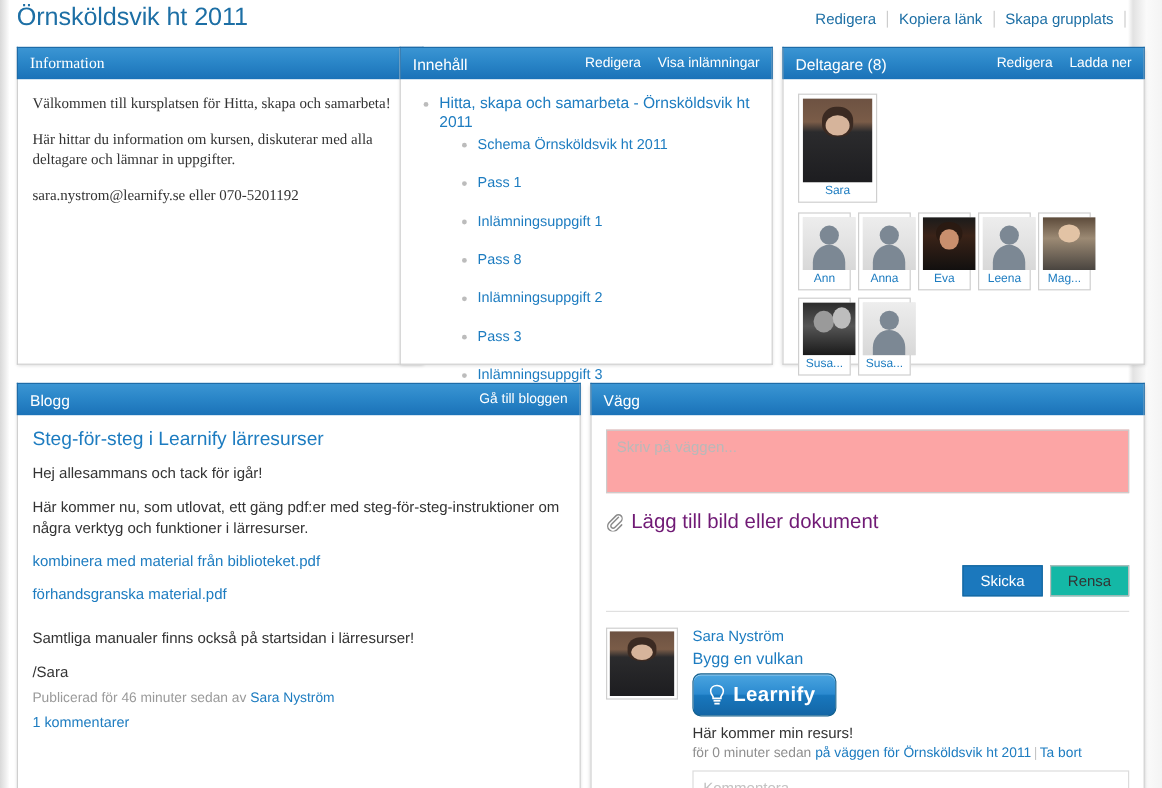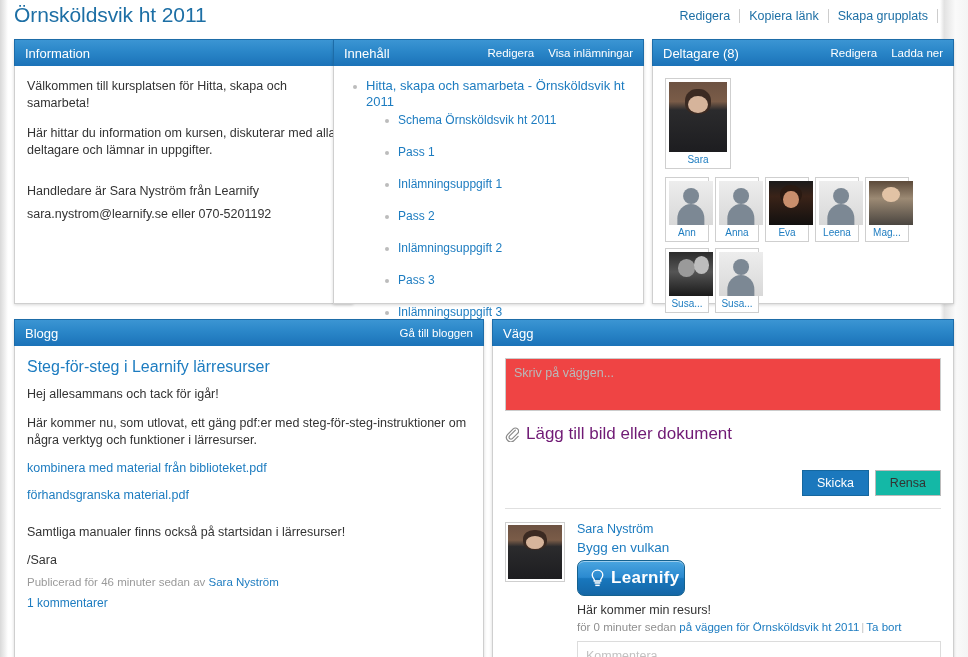--- a/index.html
+++ b/index.html
@@ -55,21 +55,21 @@
   .panel-head h2 {
     color:#ffffff; font-size:13px; font-weight:normal; flex:1;
   }
   .panel-head .head-links { display:flex; gap:14px; }
   .panel-head .head-links a {
     color:#ffffff; font-size:11.5px; text-decoration:none;
   }
   .panel-body { padding:12px 12px 10px 12px; }
 
   
-  #panel-information { left:6px; top:40px; width:339px; height:264px; }
+  #panel-information { left:6px; top:40px; width:339px; height:264px;font-family:Liberation Serif, serif; }
   #panel-innehall    { left:325px; top:40px; width:311px; height:264px; }
   #panel-deltagare   { left:644px; top:40px; width:302px; height:264px; }
 
   
   #panel-blogg { left:6px; top:320px; width:470px; height:345px; }
   #panel-vagg  { left:484px; top:320px; width:462px; height:345px; }
 
   
   .info-p { font-size:12.5px; color:#333; line-height:17px; margin-bottom:13px; }
   .info-p.spaced { margin-top:24px; margin-bottom:6px; }
@@ -139,21 +139,21 @@
   .blog-p { font-size:12.5px; color:#333; line-height:17px; margin-bottom:12px; }
   .blog-file { display:block; font-size:12.5px; color:#1d7cc0; text-decoration:none; margin-bottom:13px; }
   .blog-p.gap { margin-top:22px; }
   .blog-sign { font-size:12.5px; color:#333; margin-bottom:9px; }
   .blog-meta { font-size:11.5px; color:#9a9a9a; margin-bottom:5px; }
   .blog-meta a { color:#1d7cc0; text-decoration:none; }
   .blog-comments { font-size:12px; color:#1d7cc0; text-decoration:none; }
 
   
   .wall-input {
-    width:100%; height:53px; border:1px solid #cccccc; background:#ef4444;
+    width:100%; height:53px; border:1px solid #cccccc; background:#fca5a5;
     font-family:"Liberation Sans", sans-serif; font-size:12.5px; color:#333;
     padding:7px 8px; resize:none; outline:none;
   }
   .wall-input::placeholder { color:#b9b9b9; }
   .attach-row { display:flex; align-items:center; gap:7px; margin-top:9px; }
   .clip-icon { width:14px; height:15px; display:inline-block; }
   .attach-row a { font-size:17px; color:#701a75; text-decoration:none; }
   .btn-row { display:flex; justify-content:flex-end; gap:6px; margin-top:26px; }
   .btn {
     font-family:"Liberation Sans", sans-serif; font-size:12.5px;
@@ -166,21 +166,21 @@
   .post { display:flex; gap:12px; margin-top:13px; }
   .post-ava { width:60px; height:60px; border:1px solid #cfcfcf; padding:2px; flex:0 0 auto; }
   .post-ava .inner { width:100%; height:100%; position:relative; overflow:hidden; }
   .post-body { flex:1; min-width:0; }
   .post-author { font-size:12.5px; color:#1d7cc0; text-decoration:none; display:block; margin-bottom:4px; }
   .post-restitle { font-size:13.5px; color:#1d7cc0; text-decoration:none; display:block; margin-bottom:5px; }
   .learnify-badge {
     display:inline-flex; align-items:center; gap:6px;
     background:linear-gradient(to bottom,#4aa5e0 0%,#2b8ad0 48%,#1877bd 52%,#1466a6 100%);
     border:1px solid #14618f; border-radius:7px;
-    padding:7px 4px 7px 12px; color:#fff;
+    padding:7px 16px 7px 12px; color:#fff;
     font-size:17px; font-weight:bold; letter-spacing:0.3px;
     box-shadow: inset 0 1px 0 rgba(255,255,255,0.45);
   }
   .bulb { width:15px; height:19px; display:inline-block; }
   .post-text { font-size:12.5px; color:#333; margin-top:7px; margin-bottom:4px; }
   .post-meta { font-size:11.5px; color:#8f8f8f; margin-bottom:8px; }
   .post-meta a { color:#1d7cc0; text-decoration:none; }
   .post-meta .bar { color:#c5c5c5; padding:0 2px; }
   .comment-input {
     width:100%; height:38px; border:1px solid #dcdcdc; background:#fff;
@@ -214,21 +214,20 @@
       <div class="panel-head">
         <h2>Information</h2>
       </div>
       <div class="panel-body">
         <p class="info-p">
           <span>Välkommen till kursplatsen för Hitta, skapa och samarbeta!</span>
         </p>
         <p class="info-p">
           <span>Här hittar du information om kursen, diskuterar med alla deltagare och lämnar in uppgifter.</span>
         </p>
-        <p class="info-p spaced">Handledare är Sara Nyström från Learnify</p>
         <p class="info-p">sara.nystrom@learnify.se eller 070-5201192</p>
       </div>
     </section>
 
     <section class="panel" id="panel-innehall">
       <div class="panel-head">
         <h2>Innehåll</h2>
         <div class="head-links">
           <a href="#">Redigera</a>
           <a href="#">Visa inlämningar</a>
@@ -242,21 +241,21 @@
               <li>
                   <a href="#">Schema Örnsköldsvik ht 2011</a>
                 </li>
               <li>
                   <a href="#">Pass 1</a>
                 </li>
               <li>
                   <a href="#">Inlämningsuppgift 1</a>
                 </li>
               <li>
-                  <a href="#">Pass 2</a>
+                  <a href="#">Pass 8</a>
                 </li>
               <li>
                   <a href="#">Inlämningsuppgift 2</a>
                 </li>
               <li>
                   <a href="#">Pass 3</a>
                 </li>
               <li>
                   <a href="#">Inlämningsuppgift 3</a>
                 </li>

